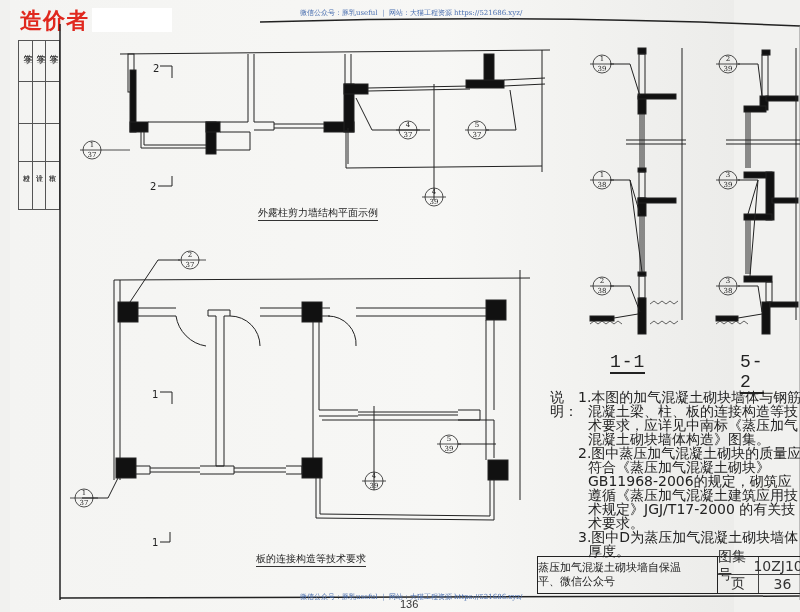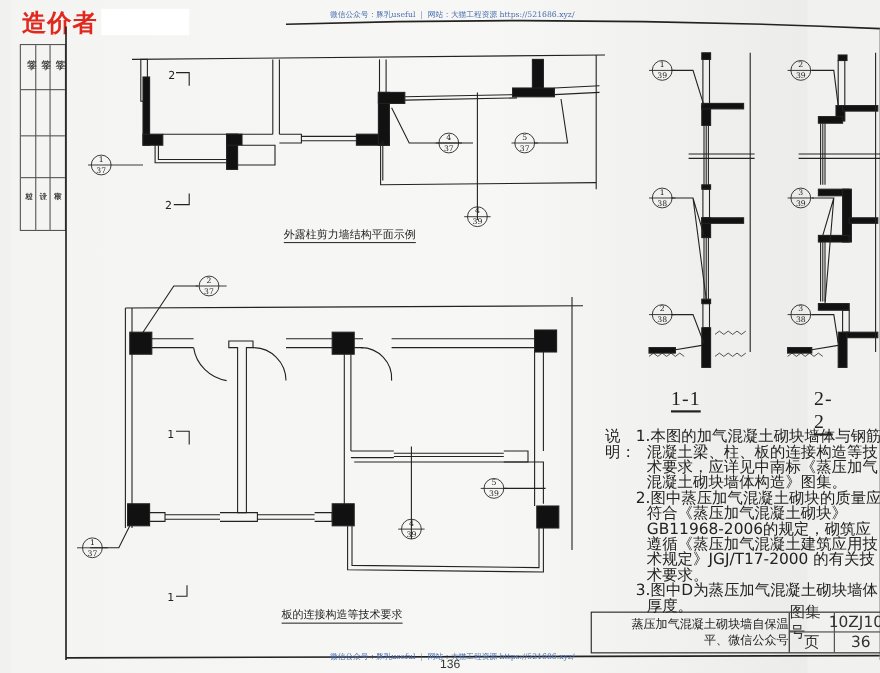--- a/index.html
+++ b/index.html
@@ -5,26 +5,26 @@
   html,body{margin:0;padding:0;}
   body{width:800px;height:612px;overflow:hidden;background:#f1f1ef;font-family:"DejaVu Sans",sans-serif;position:relative;}
   .sheet{position:absolute;left:0;top:0;width:724px;height:612px;background:linear-gradient(90deg,#f4f4f2 0%,#f7f7f5 60%,#ececea 100%);margin-left:10px;}
   .watermark-logo{position:absolute;left:10px;top:6px;color:#e0281e;font-size:22px;font-weight:bold;letter-spacing:1px;font-family:"DejaVu Sans",sans-serif;}
   .wm-box{position:absolute;left:82px;top:8px;width:80px;height:24px;background:#fff;}
   .wm-top{position:absolute;left:290px;top:8px;font-size:7px;color:#4a6fb0;font-family:"DejaVu Serif",serif;white-space:nowrap;}
   .wm-bottom{position:absolute;left:290px;top:592px;font-size:7px;color:#4a6fb0;font-family:"DejaVu Serif",serif;white-space:nowrap;}
   .page-num{position:absolute;left:390px;top:598px;font-size:11px;color:#333;font-family:Liberation Sans, sans-serif;}
   svg.drawing{position:absolute;left:0;top:0;}
   .caption{position:absolute;font-size:10px;color:#222;border-bottom:1px solid #333;white-space:nowrap;font-family:"DejaVu Sans",sans-serif;}
-  .sec-label{position:absolute;font-size:18px;color:#222;border-bottom:2px solid #222;font-family:Liberation Serif, serif;letter-spacing:1px;}
+  .sec-label{position:absolute;font-size:18px;color:#222;border-bottom:2px solid #222;font-family:Liberation Mono, monospace;letter-spacing:1px;}
   .notes{position:absolute;left:552px;top:390px;width:240px;font-size:14px;line-height:14px;color:#222;}
   .notes .lead{display:inline-block;width:26px;}
   .notes .item{padding-left:26px;text-indent:-10px;}
   .title-block{position:absolute;left:527px;top:556px;width:268px;height:36px;border:1.5px solid #222;display:flex;background:transparent;}
-  .tb-title{flex:1;display:flex;flex-direction:column;align-items:flex-end;justify-content:center;font-size:11px;color:#222;border-right:1.5px solid #222;line-height:14px;}
+  .tb-title{flex:1;display:flex;flex-direction:column;align-items:flex-start;justify-content:center;font-size:11px;color:#222;border-right:1.5px solid #222;line-height:14px;}
   .tb-grid{width:88px;display:grid;grid-template-columns:40px 48px;grid-template-rows:18px 18px;font-size:14px;color:#333;}
   .tb-grid div{border-left:1px solid #444;border-bottom:1px solid #444;display:flex;align-items:center;justify-content:center;}
   .tb-grid div:nth-child(n+3){border-bottom:none;}
   .tb-grid div:nth-child(odd){border-left:none;}
   .sig-block{position:absolute;left:8px;top:40px;width:40px;height:168px;border:1px solid #555;}
   .sig-col{position:absolute;top:0;bottom:0;border-left:1px solid #555;}
   .sig-row{position:absolute;left:0;right:0;border-top:1px solid #555;}
   .sig-text{position:absolute;font-size:7px;color:#333;writing-mode:vertical-rl;}
 </style>
 </head>
@@ -293,21 +293,21 @@
           <line x1="706" y1="286" x2="730" y2="286"></line>
         <text x="718" y="283" text-anchor="middle" fill="#222" stroke="none">3</text>
         <text x="718" y="293" text-anchor="middle" fill="#222" stroke="none">38</text>
         </g>
     </g>
   </svg>
 
   <div class="caption" style="left:248px;top:206px">外露柱剪力墙结构平面示例</div>
   <div class="caption" style="left:246px;top:552px">板的连接构造等技术要求</div>
   <div class="sec-label" style="left:600px;top:352px">1-1</div>
-  <div class="sec-label" style="left:730px;top:352px">2-2</div>
+  <div class="sec-label" style="left:730px;top:352px">5-2</div>
 
   <div class="notes">
     <div style="position:relative">
       <span class="lead" style="position:absolute;left:-12px;top:0">说明：</span>
       <div class="item">1.本图的加气混凝土砌块墙体与钢筋混凝土梁、柱、板的连接构造等技术要求，应详见中南标《蒸压加气混凝土砌块墙体构造》图集。</div>
       <div class="item">2.图中蒸压加气混凝土砌块的质量应符合《蒸压加气混凝土砌块》GB11968-2006的规定，砌筑应遵循《蒸压加气混凝土建筑应用技术规定》JGJ/T17-2000 的有关技术要求。</div>
       <div class="item">3.图中D为蒸压加气混凝土砌块墙体厚度。</div>
     </div>
   </div>
 

